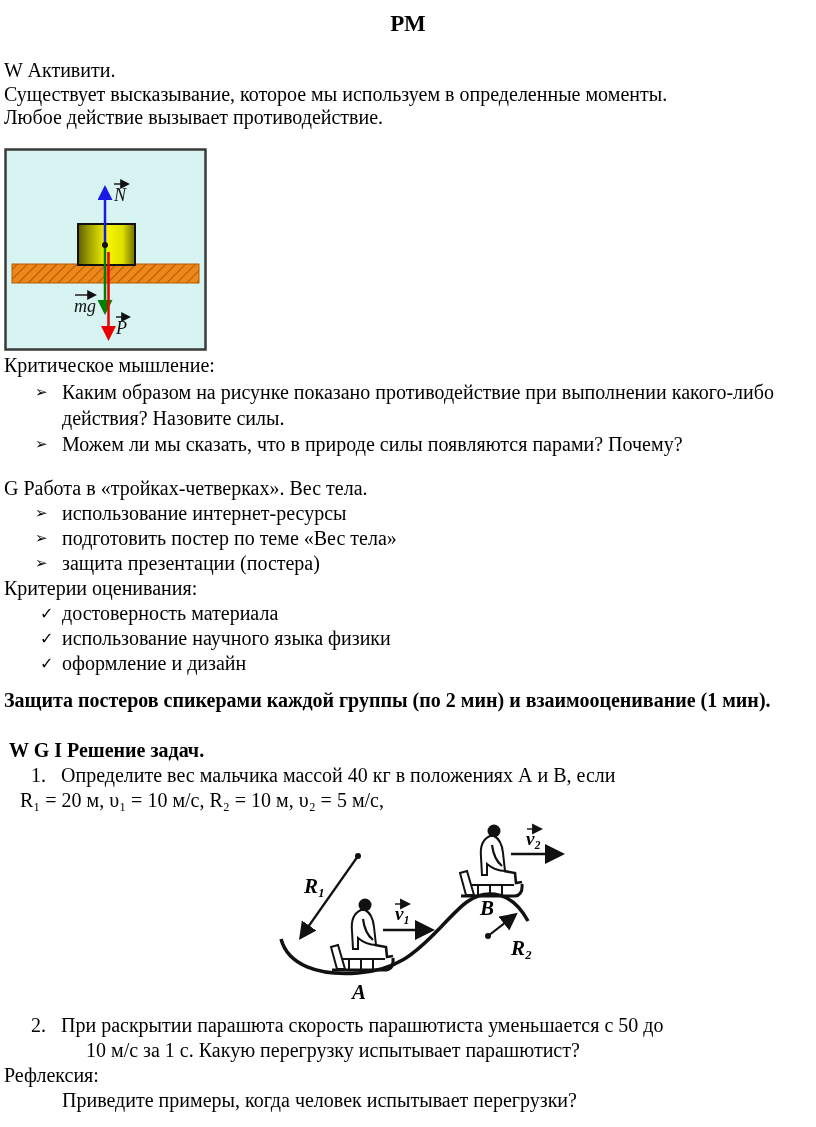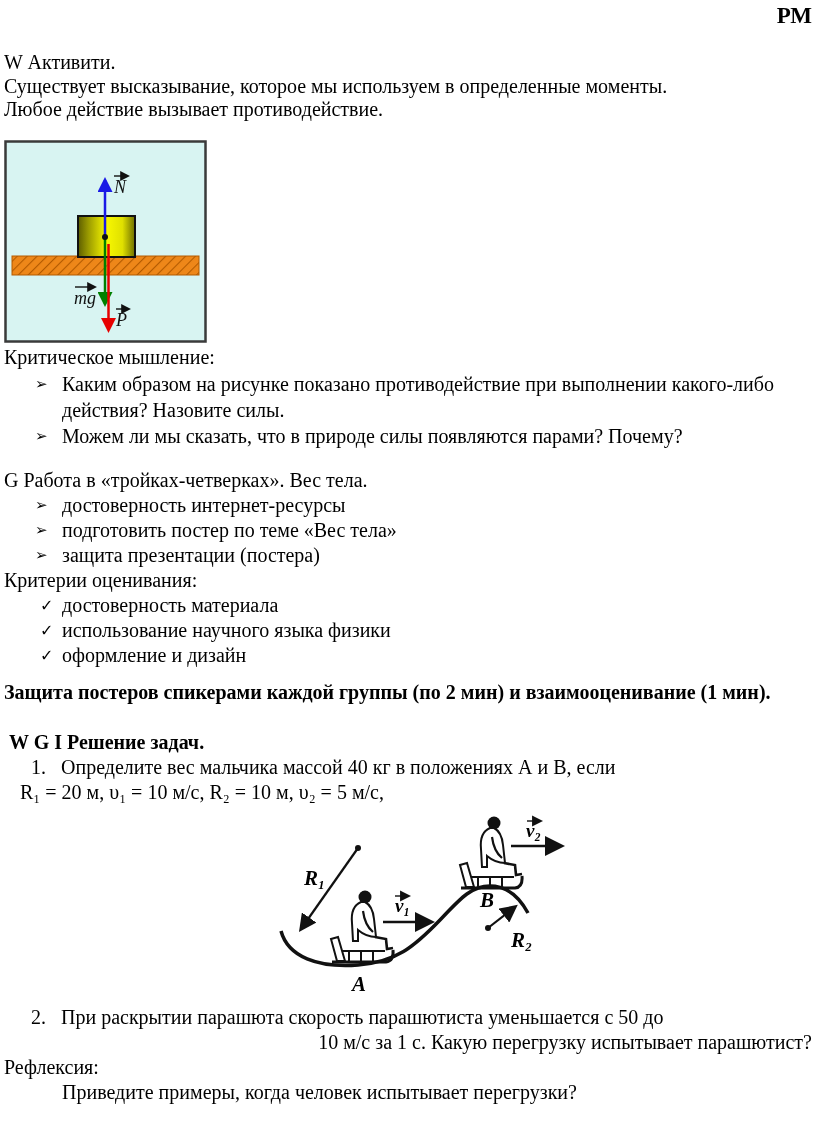--- a/index.html
+++ b/index.html
@@ -6,42 +6,42 @@
   .page{
     position:relative;width:816px;height:1127px;overflow:hidden;
     background:#fff;color:#000;
     font-family:"Liberation Serif","DejaVu Serif",serif;
     font-size:20px;line-height:25px;
     padding:2px 4px 0 4px;box-sizing:border-box;
   }
   p{margin:0;}
   .b{font-weight:normal;}
   .center{text-align:left;}
-  h1.title{font-size:23px;font-weight:bold;text-align:right;margin:0;line-height:27px;font-family:"Liberation Serif","DejaVu Serif",serif;}
+  h1.title{font-size:23px;font-weight:bold;text-align:center;margin:8px;line-height:27px;font-family:"Liberation Serif","DejaVu Serif",serif;}
   .act-head{margin-top:21px;}
   .intro{line-height:23px;}
   .statement{line-height:23px;}
   .fig1{display:block;margin:19px 0 0 0;}
   .crit-head{margin-top:2px;}
   ul{list-style:none;margin:0;padding:0;}
   li{display:flex;align-items:flex-start;}
   .mk{display:inline-block;flex:0 0 auto;font-family:"DejaVu Sans","Liberation Sans",sans-serif;}
   .ul-arrow{margin:1px 0 0 31px;line-height:26px;}
   .ul-arrow .mk{width:27px;font-size:15px;}
   .ul-tasks{margin:0 0 0 31px;}
   .ul-tasks .mk{width:27px;font-size:15px;}
   .ul-checks{margin:0 0 0 36px;}
   .ul-checks .mk{width:22px;font-size:16px;font-weight:bold;}
   .gwork{margin-top:19px;}
   .defense{margin-top:12px;white-space:nowrap;font-weight:bold;}
   .wgi{margin-top:25px;padding-left:5px;font-weight:bold;}
   .pl1{margin-left:27px;}
   .num{display:inline-block;width:30px;}
   .p1l2{margin-left:16px;}
-  .p2l2{margin-left:82px;text-align:right;}
+  .p2l2{margin-left:82px;}
   .fig2{display:block;margin:10px 0 0 264px;}
   .item2{margin-top:5px;}
   .reflect-q{margin-left:58px;}
   svg text{font-family:"Liberation Serif","DejaVu Serif",serif;}
 </style>
 </head>
 <body>
 
 <div class="page">
 
@@ -113,21 +113,21 @@
       <span class="mk">➢</span>
       <span>Можем ли мы сказать, что в природе силы появляются парами? Почему?</span>
     </li>
   </ul>
 
   <p class="b gwork">G Работа в «тройках-четверках». Вес тела.</p>
 
   <ul class="ul-tasks">
     <li>
       <span class="mk">➢</span>
-      <span>достоверность интернет-ресурсы</span>
+      <span>использование интернет-ресурсы</span>
     </li>
     <li>
       <span class="mk">➢</span>
       <span>подготовить постер по теме «Вес тела»</span>
     </li>
     <li>
       <span class="mk">➢</span>
       <span>защита презентации (постера)</span>
     </li>
   </ul>

